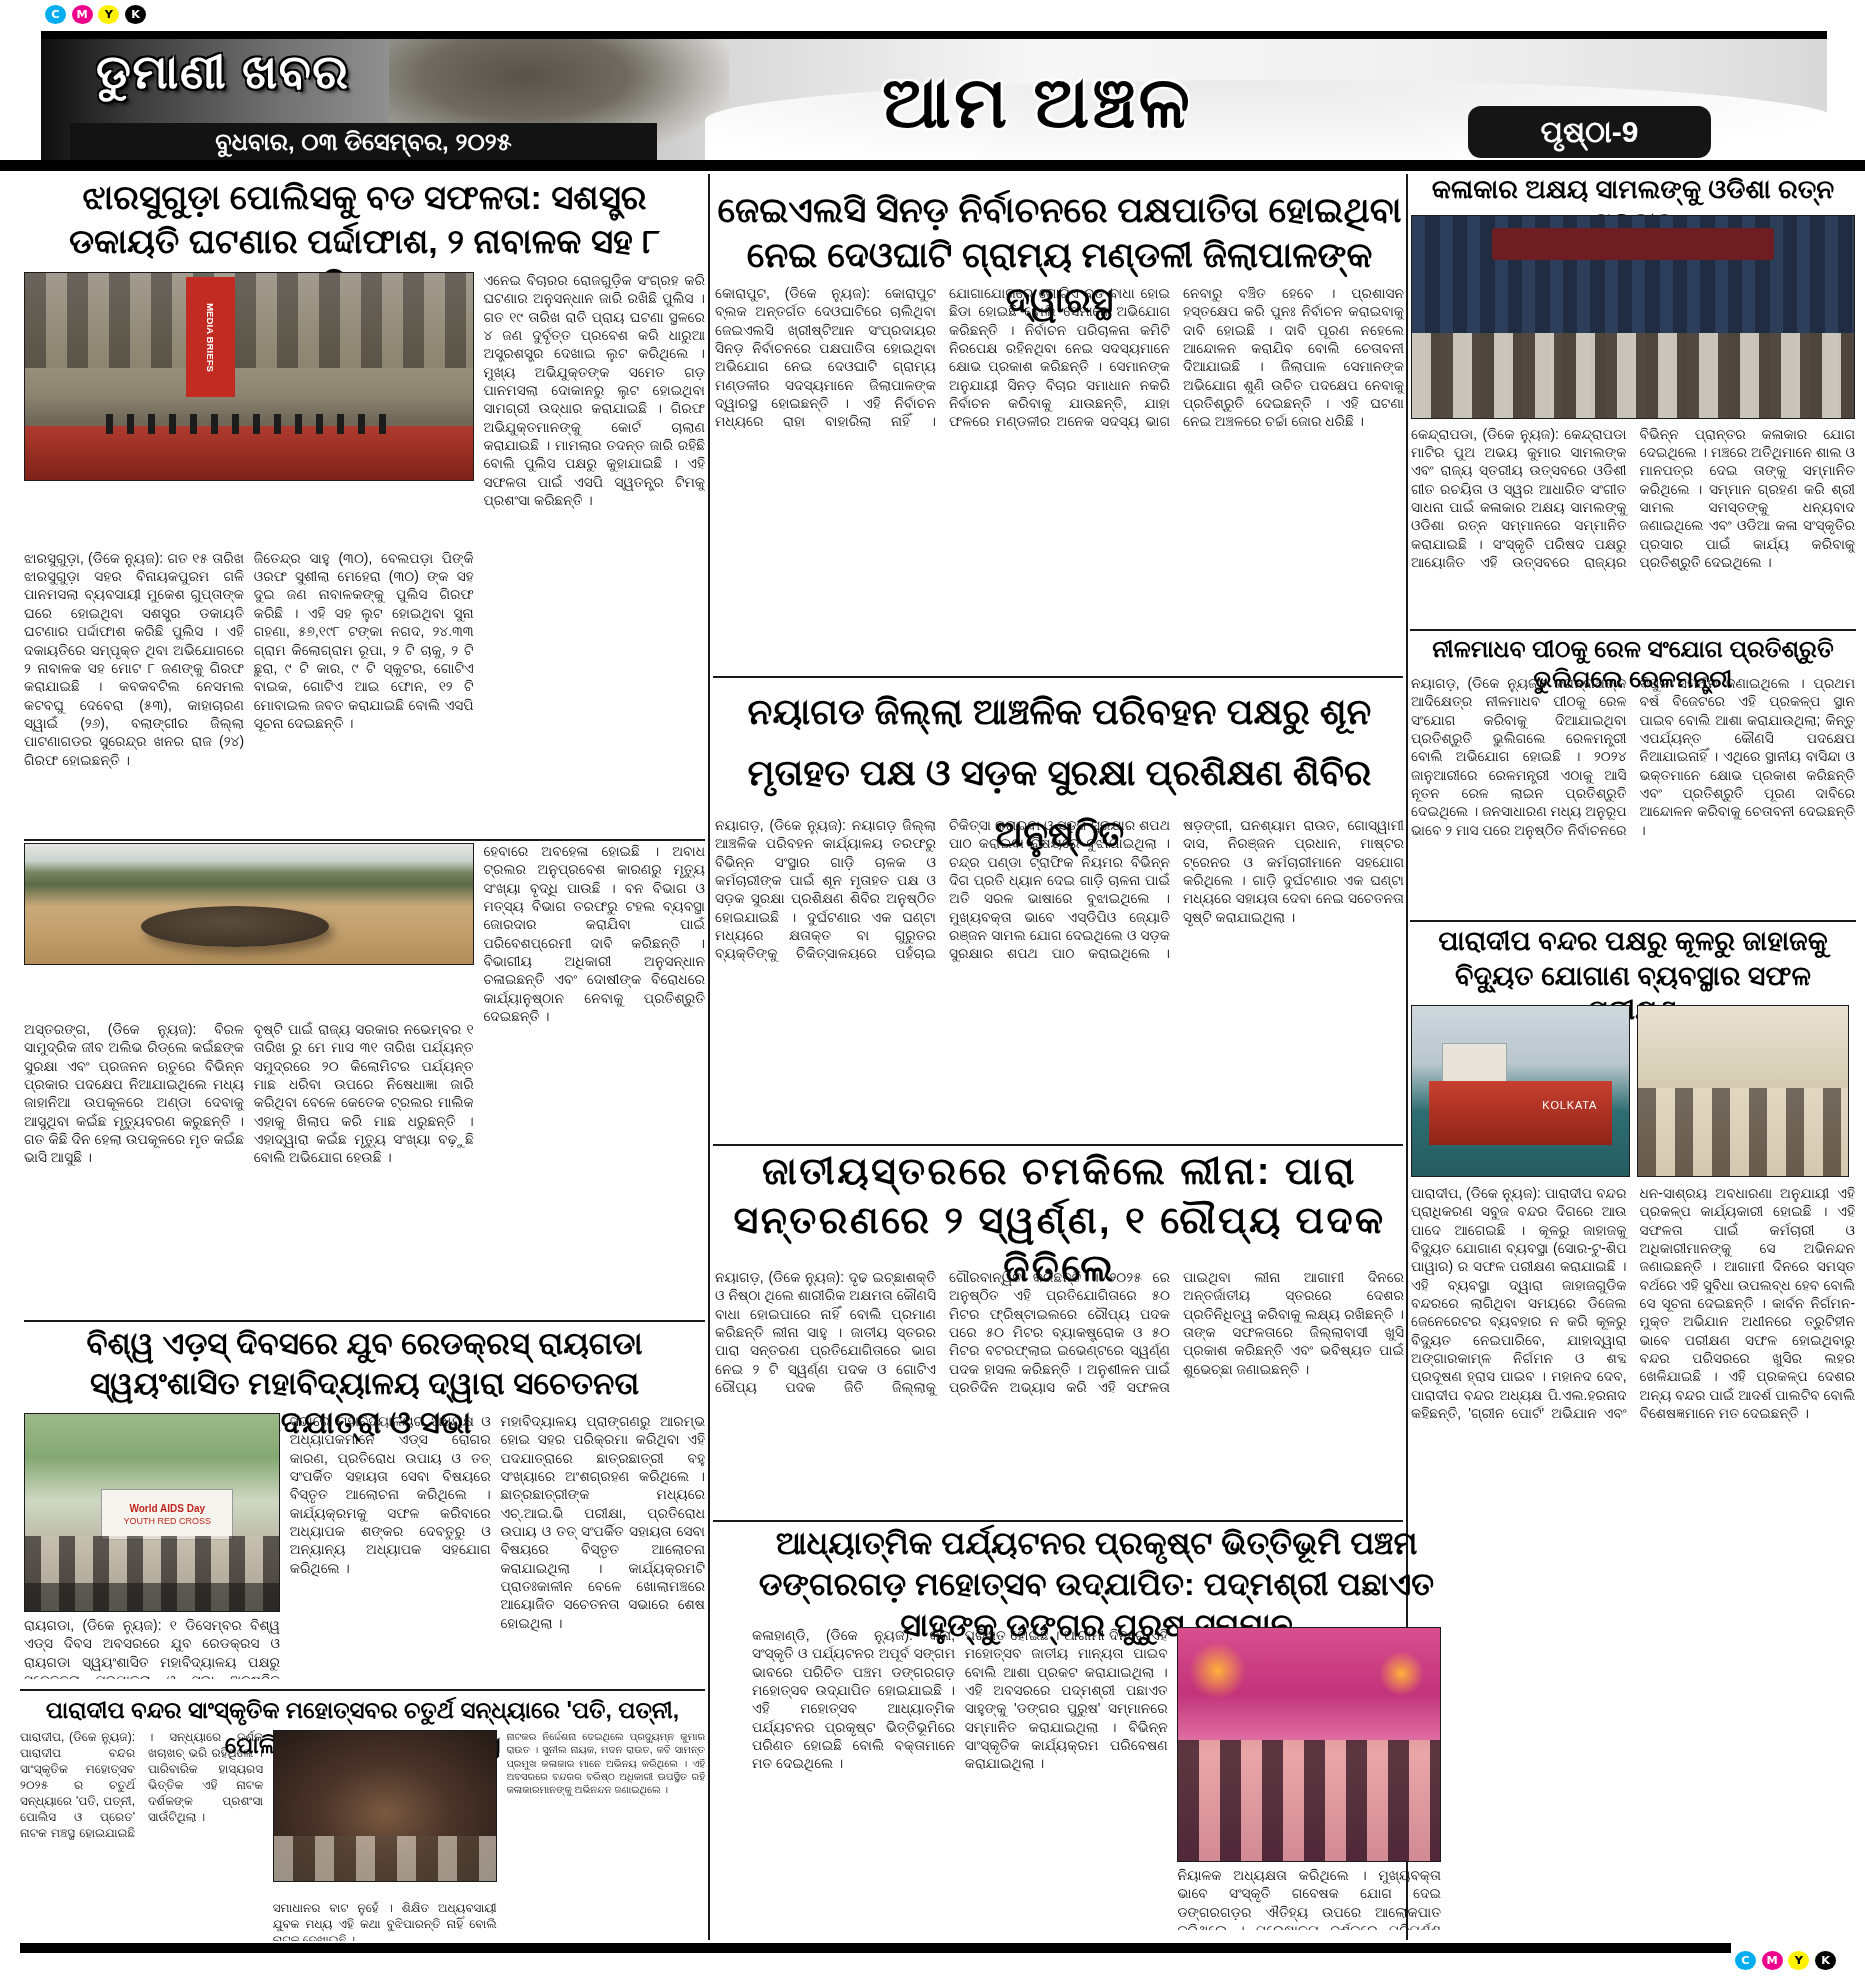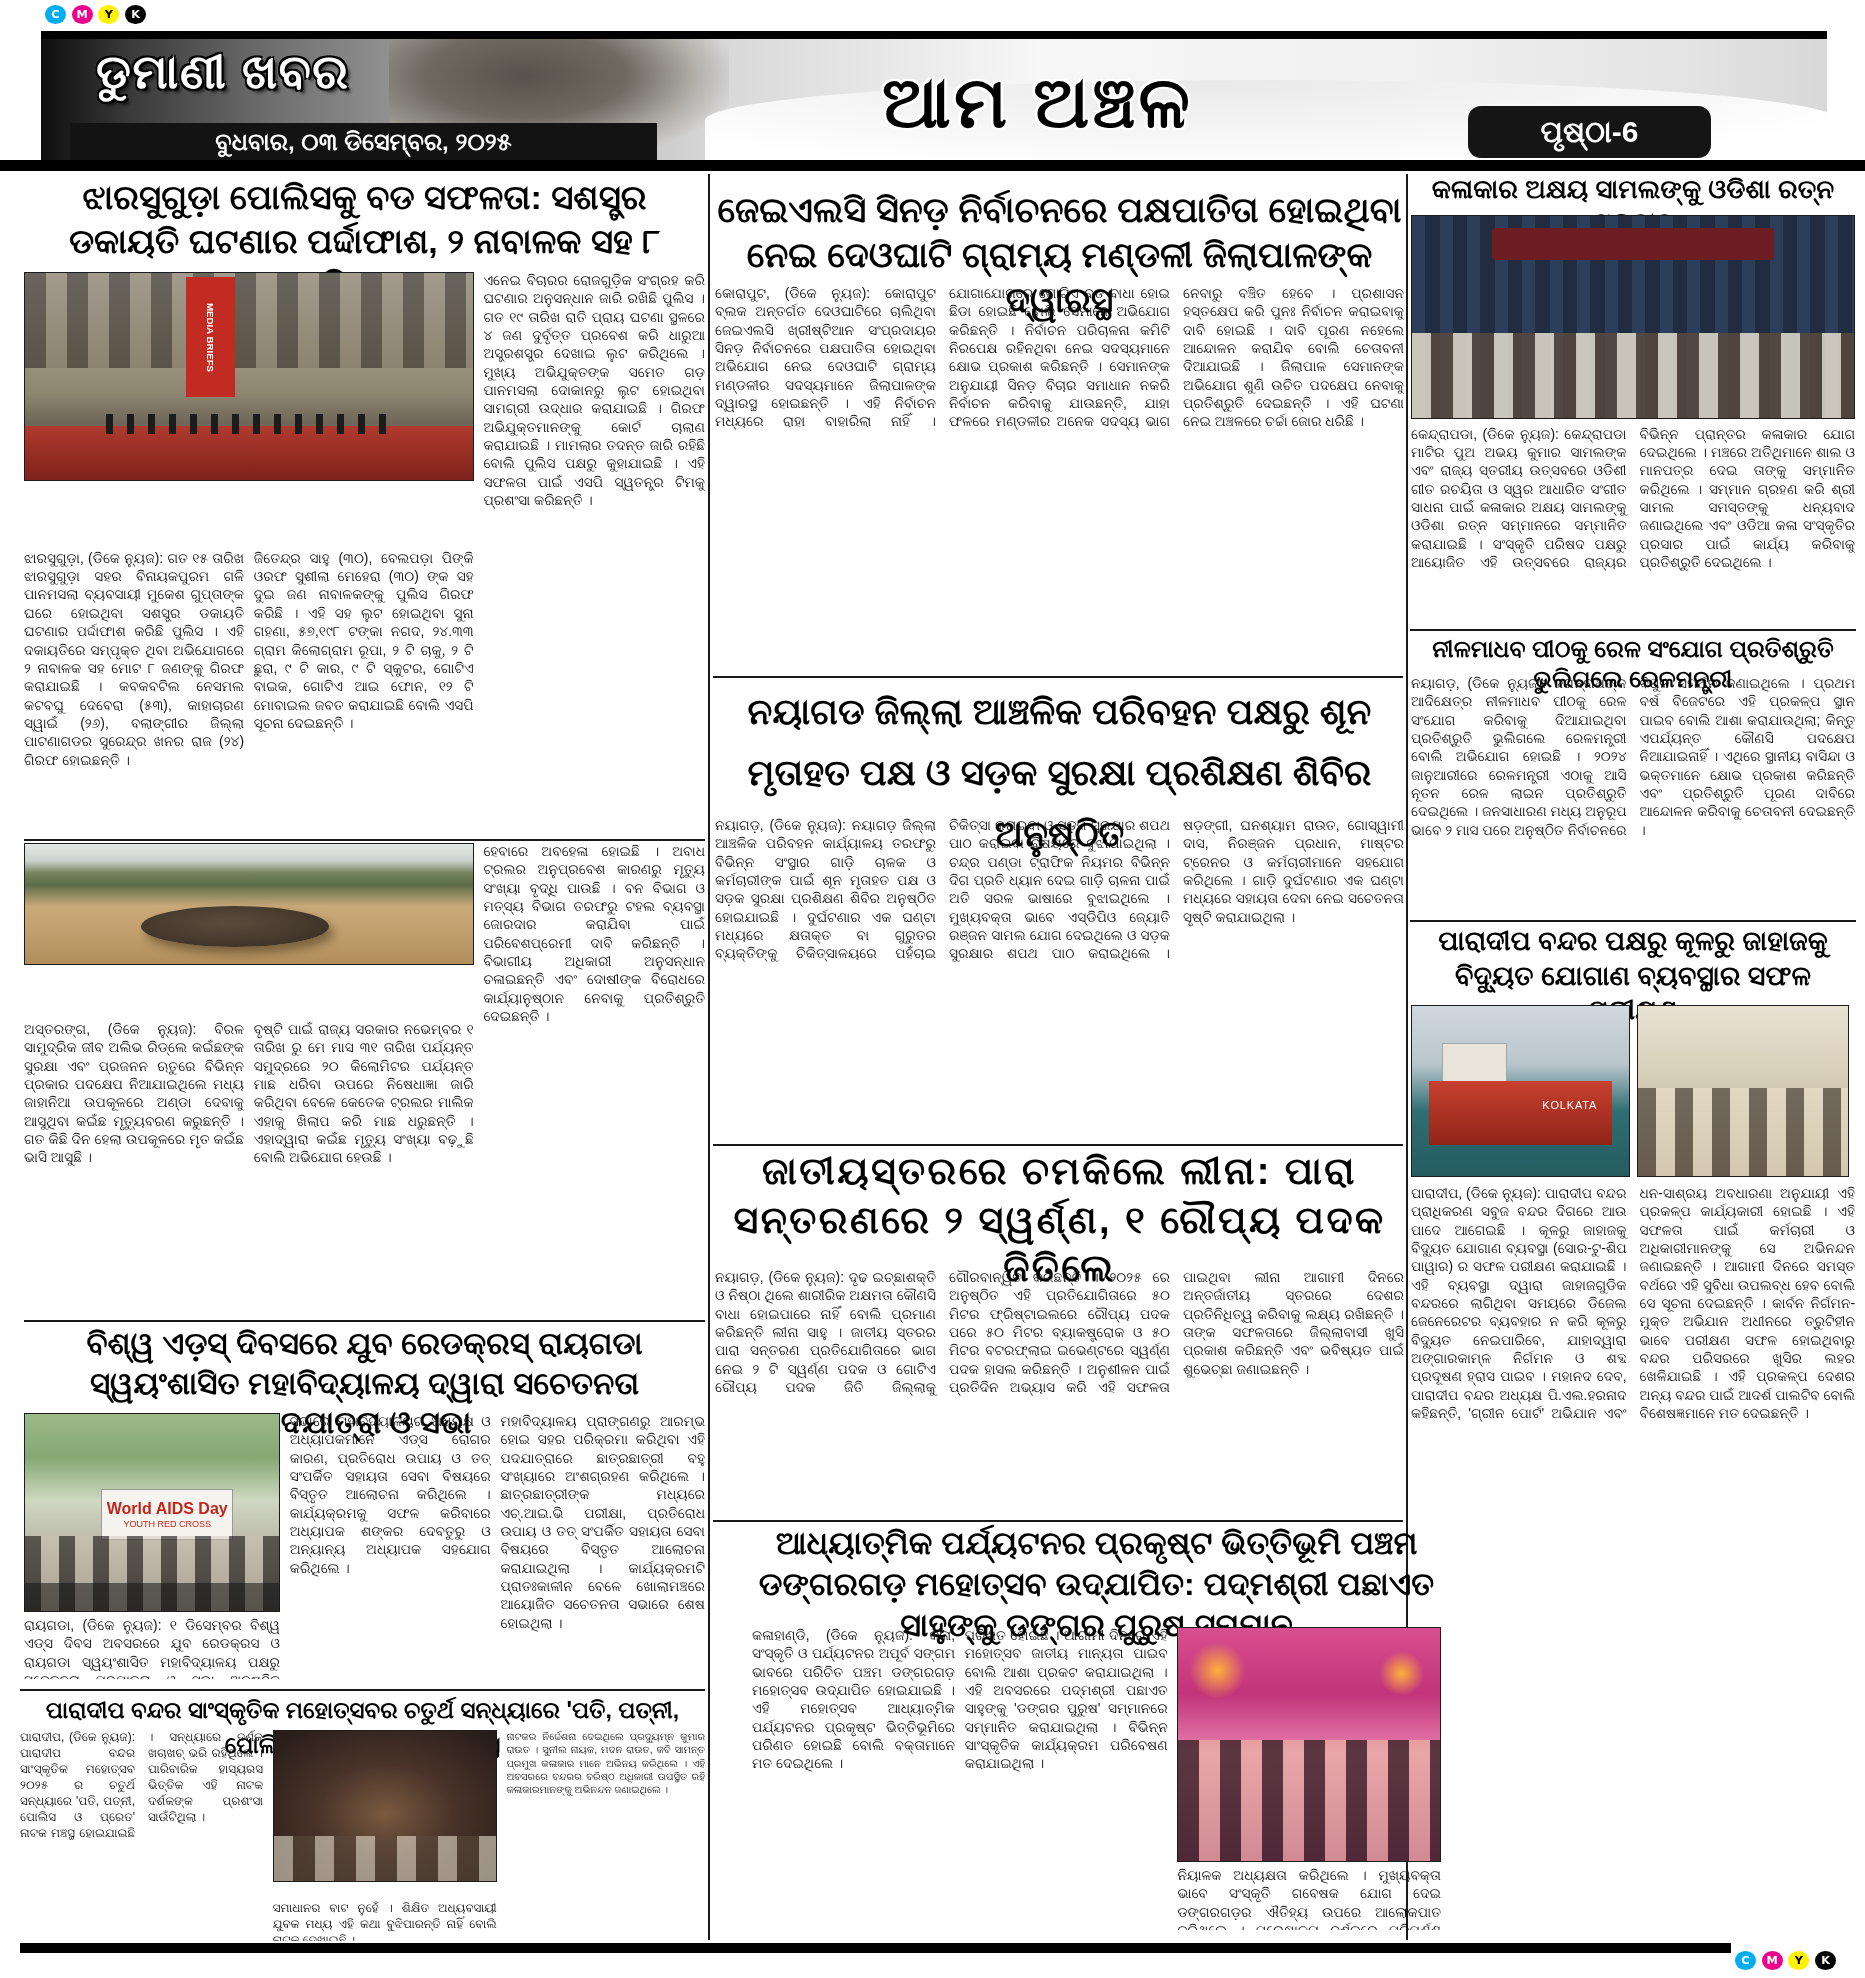--- a/index.html
+++ b/index.html
@@ -46,21 +46,21 @@
            background:repeating-linear-gradient(90deg, rgba(40,35,30,.55) 0 21px, rgba(120,110,95,.35) 21px 42px); }
   .redtable { position:absolute; left:0; bottom:0; right:0; height:26%; background:linear-gradient(180deg,#b03a2e,#7e221a); }
   .mics { position:absolute; left:18%; bottom:22%; width:64%; height:10%;
           background:repeating-linear-gradient(90deg,#1c1c1c 0 7.3px, transparent 7.3px 21px); }
   .banner-red { position:absolute; color:#fff; background:#c22b21; display:flex; align-items:center; justify-content:center;
                 text-align:center; font-weight:bold; }
   .turtle-body { position:absolute; left:26%; top:52%; width:42%; height:34%; border-radius:50%;
                  background:radial-gradient(ellipse at 45% 40%, #5a4c3c 0%, #463a2d 55%, #332a20 100%); box-shadow:4.9px 6.5px 9.7px rgba(60,45,25,.5); }
   .aids-banner { position:absolute; left:30%; top:38%; width:52%; height:26%; background:#f6f4ee; border:0.8px solid #999;
                  display:flex; flex-direction:column; align-items:center; justify-content:center; gap:1.6px; }
-  .aids-banner .l1 { color:#c0261d; font-weight:bold; font-size:16px; }
+  .aids-banner .l1 { color:#c0261d; font-weight:bold; font-size:10px; }
   .aids-banner .l2 { color:#c0261d; font-size:9px; }
   .people-row { position:absolute; left:0; bottom:0; right:0; height:38%;
                 background:repeating-linear-gradient(90deg, rgba(35,30,28,.65) 0 16px, rgba(205,195,180,.45) 16px 34px); }
   .curtain { position:absolute; inset:0; background:repeating-linear-gradient(90deg,#2c3e59 0 13px,#1f2c42 13px 27.5px); }
   .stage-people { position:absolute; left:0; bottom:0; right:0; height:42%;
                   background:repeating-linear-gradient(90deg, rgba(230,222,205,.85) 0 19.4px, rgba(90,75,60,.8) 19.4px 41px); }
   .maroon-banner { position:absolute; left:18%; top:6%; width:64%; height:16%; background:#6e1d22; border-radius:3.2px; }
   .hull { position:absolute; left:8%; bottom:18%; width:84%; height:38%; background:linear-gradient(180deg,#c8402f,#8f2418); }
   .hull .shiptext { position:absolute; right:8%; top:28%; color:#fff; font-size:11px; font-weight:normal; letter-spacing:0.8px; }
   .superstruct { position:absolute; left:14%; bottom:52%; width:30%; height:26%; background:#e8e4da; border:0.8px solid #9aa; }
@@ -80,21 +80,21 @@
     <span class="dot" style="background:#FFF200; color:#000">Y</span>
     <span class="dot" style="background:#000000">K</span>
   </div>
 
   <div class="masthead">
     <div class="mast-trees"></div>
     <div class="mast-hill"></div>
     <div class="logo">ଡୁମାଣୀ ଖବର</div>
     <div class="datebox">ବୁଧବାର, ୦୩ ଡିସେମ୍ବର, ୨୦୨୫</div>
     <div class="mast-title">ଆମ ଅଞ୍ଚଳ</div>
-    <div class="pagebadge">ପୃଷ୍ଠା-6</div>
+    <div class="pagebadge">ପୃଷ୍ଠା-9</div>
   </div>
   <div class="toprule"></div>
 
   <div class="vsep" style="left:708px; top:174px; height:1766px;"></div>
   <div class="vsep" style="left:1406px; top:174px; height:1766px;"></div>
   <div class="hsep" style="left:24px; top:839px; width:681px;"></div>
   <div class="hsep" style="left:24px; top:1320px; width:681px;"></div>
   <div class="hsep" style="left:20px; top:1689px; width:685px;"></div>
   <div class="hsep" style="left:713px; top:676px; width:690px;"></div>
   <div class="hsep" style="left:713px; top:1144px; width:690px;"></div>

